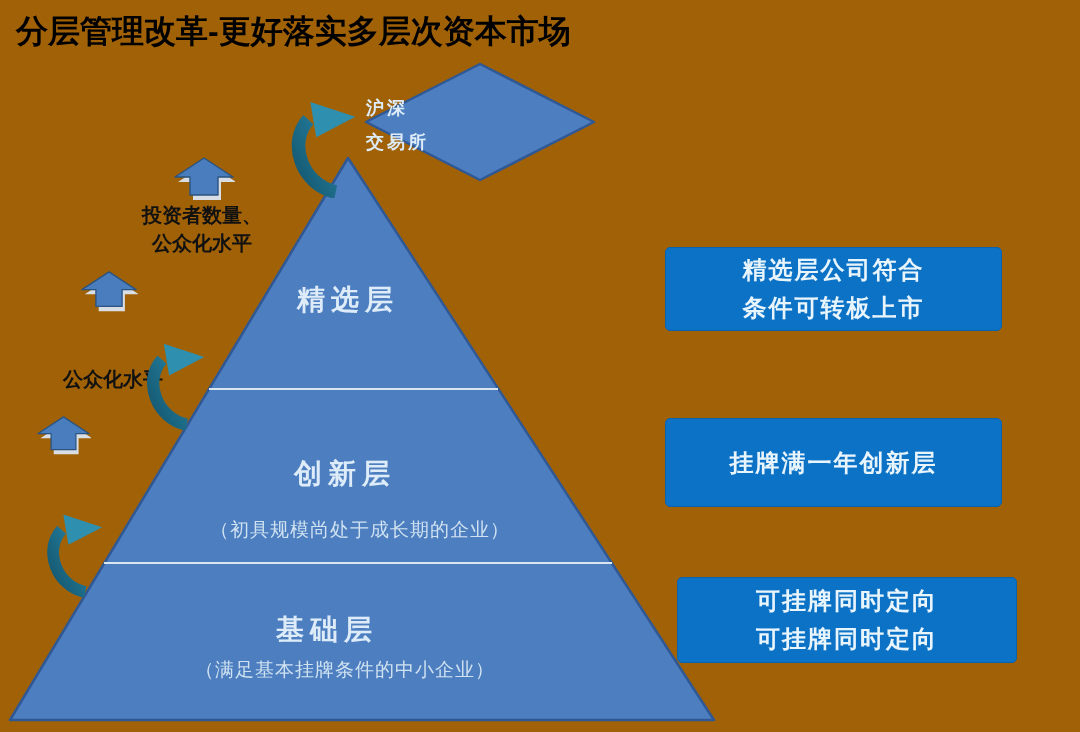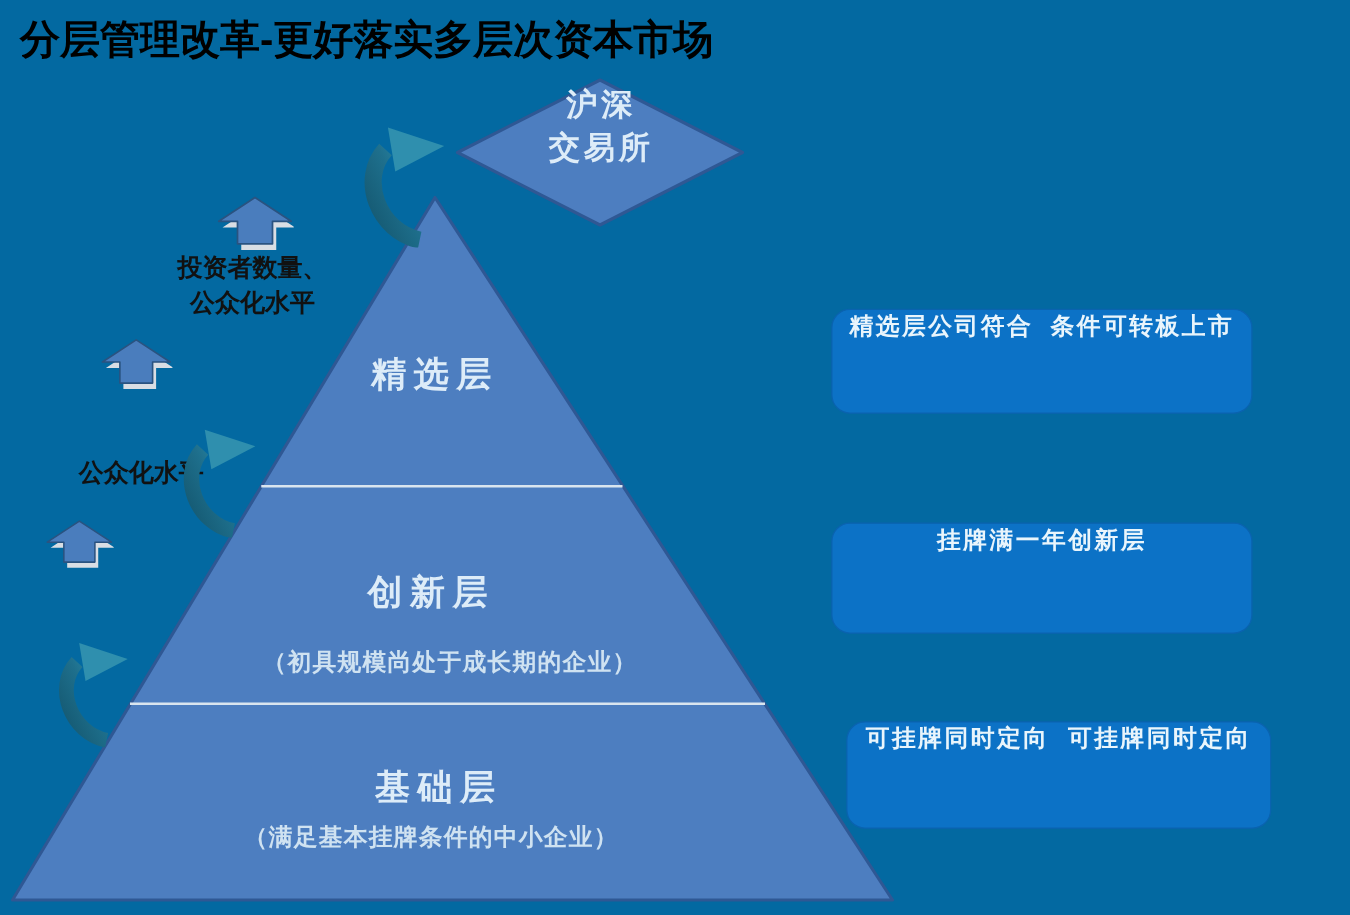--- a/index.html
+++ b/index.html
@@ -12,60 +12,60 @@
     --block-arrow-edge:#2a5380;
     --block-arrow-shadow:#d9dee4;
     --title-color:#000000;
     --tier-text:#ddecf8;
     --tier-subtext:#cfe2f1;
     --annotation-text:#111111;
   }
   *{margin:0;padding:0;box-sizing:border-box;}
   html,body{background:#ffffff;}
   body{font-family:"Liberation Sans","DejaVu Sans",sans-serif;}
-  .canvas{position:relative;width:1080px;height:732px;background:#0369a1;overflow:hidden;}
+  .canvas{position:relative;width:1080px;height:732px;background:#a16207;overflow:hidden;}
   .abs{position:absolute;}
   .page-title{
     left:16px;top:10px;width:760px;
     font-size:32px;font-weight:800;letter-spacing:0px;
     color:var(--title-color);
   }
   .bg-svg{left:0;top:0;width:1080px;height:732px;}
   .diamond-label{
-    left:366px;top:67px;width:230px;
-    text-align:center;color:var(--tier-text);
-    font-size:25px;font-weight:700;line-height:34px;letter-spacing:3px;
+    left:366px;top:91px;width:230px;
+    text-align:left;color:var(--tier-text);
+    font-size:18px;font-weight:700;line-height:34px;letter-spacing:3px;
   }
   .tier-label{
     text-align:center;color:var(--tier-text);
     font-size:28px;font-weight:700;letter-spacing:6px;
   }
   .tier-sub{
     text-align:center;color:var(--tier-subtext);
-    font-size:19px;font-weight:700;letter-spacing:1px;
+    font-size:19px;font-weight:400;letter-spacing:1px;
   }
   .tier-selected{left:253px;top:281px;width:190px;text-align:center;}
   .tier-innovation{left:250px;top:455px;width:190px;}
   .tier-innovation-sub{left:158px;top:517px;width:404px;}
-  .tier-base{left:256px;top:611px;width:190px;}
+  .tier-base{left:232px;top:611px;width:190px;}
   .tier-base-sub{left:140px;top:657px;width:410px;}
   .annotation{
     text-align:center;color:var(--annotation-text);
     font-size:20px;font-weight:700;line-height:28px;
   }
   .ann-investors{left:126px;top:201px;width:152px;}
   .ann-public{left:50px;top:325px;width:126px;margin-top:40px;}
   .ann-trading{left:4px;top:456px;width:122px;}
   .callout{
     background:var(--callout-fill);
     border:1px solid #0a63af;
-    border-radius:15px;
+    border-radius:5px;
     color:var(--callout-text);
-    font-size:19px;font-weight:700;letter-spacing:2px;
-    display:flex;flex-direction:row;justify-content:space-evenly;
+    font-size:24px;font-weight:700;letter-spacing:2px;
+    display:flex;flex-direction:column;justify-content:space-evenly;
     text-align:center;
   }
   .callout-1{left:665px;top:247px;width:337px;height:84px;}
   .callout-2{left:665px;top:418px;width:337px;height:89px;}
   .callout-3{left:677px;top:577px;width:340px;height:86px;}
   .arrow-svg{display:block;}
 </style>
 </head>
 <body>
 

